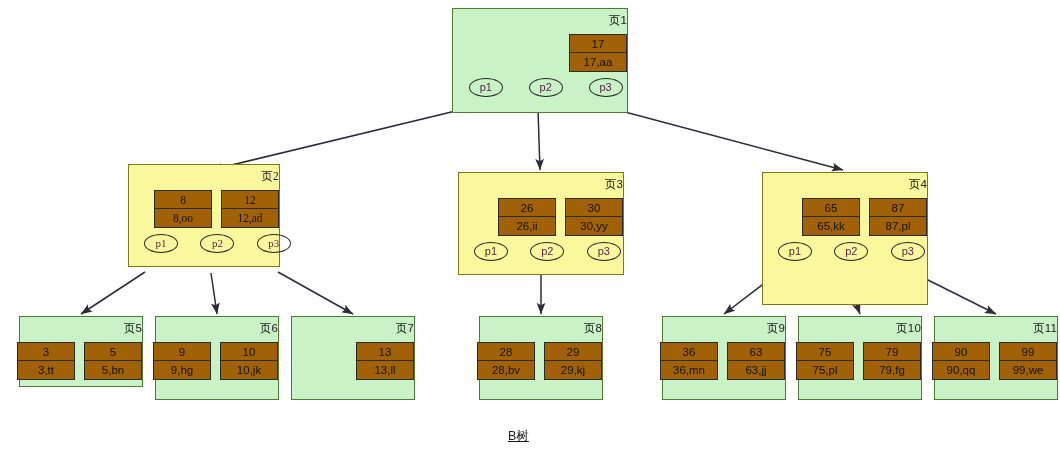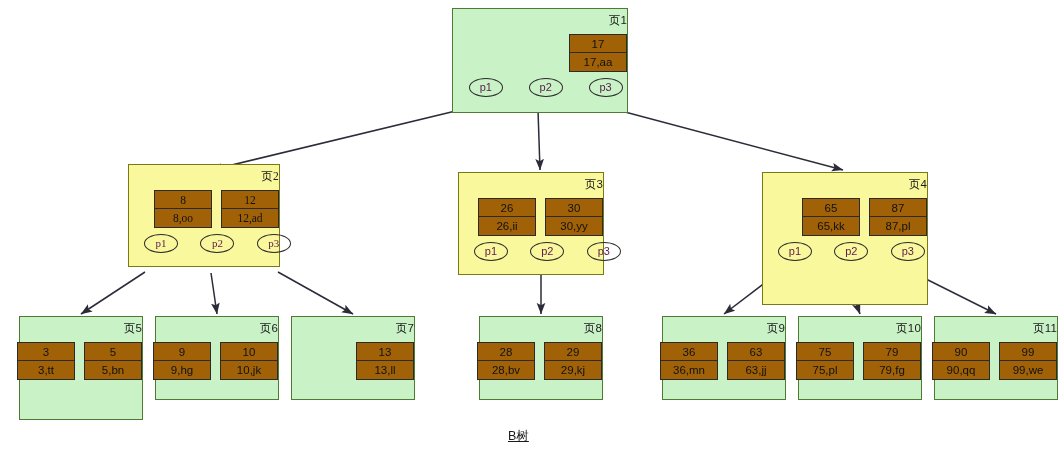--- a/index.html
+++ b/index.html
@@ -157,21 +157,21 @@
             <div class="k">12</div>
             <div class="v">12,ad</div>
           </div>
         </div>
         <div class="ptrs">
           <div class="ptr" style="left: 14.94px;">p1</div>
           <div class="ptr" style="left: 71.38px;">p2</div>
           <div class="ptr" style="left: 127.82px;">p3</div>
         </div>
       </div>
-      <div class="node yellow" style="left: 458px; top: 172px; width: 146px; height: 103px;">
+      <div class="node yellow" style="left: 458px; top: 172px; width: 166px; height: 103px;">
         <div class="node-title">页3</div>
         <div class="cells">
           <div class="cell">
             <div class="k">26</div>
             <div class="v">26,ii</div>
           </div>
           <div class="cell">
             <div class="k">30</div>
             <div class="v">30,yy</div>
           </div>
@@ -193,21 +193,21 @@
             <div class="k">87</div>
             <div class="v">87,pl</div>
           </div>
         </div>
         <div class="ptrs">
           <div class="ptr" style="left: 14.94px;">p1</div>
           <div class="ptr" style="left: 71.38px;">p2</div>
           <div class="ptr" style="left: 127.82px;">p3</div>
         </div>
       </div>
-      <div class="node green" style="left: 19px; top: 316px; width: 124px; height: 104px;">
+      <div class="node green" style="left: 19px; top: 316px; width: 124px; height: 71px;">
         <div class="node-title">页5</div>
         <div class="cells">
           <div class="cell">
             <div class="k">3</div>
             <div class="v">3,tt</div>
           </div>
           <div class="cell">
             <div class="k">5</div>
             <div class="v">5,bn</div>
           </div>

